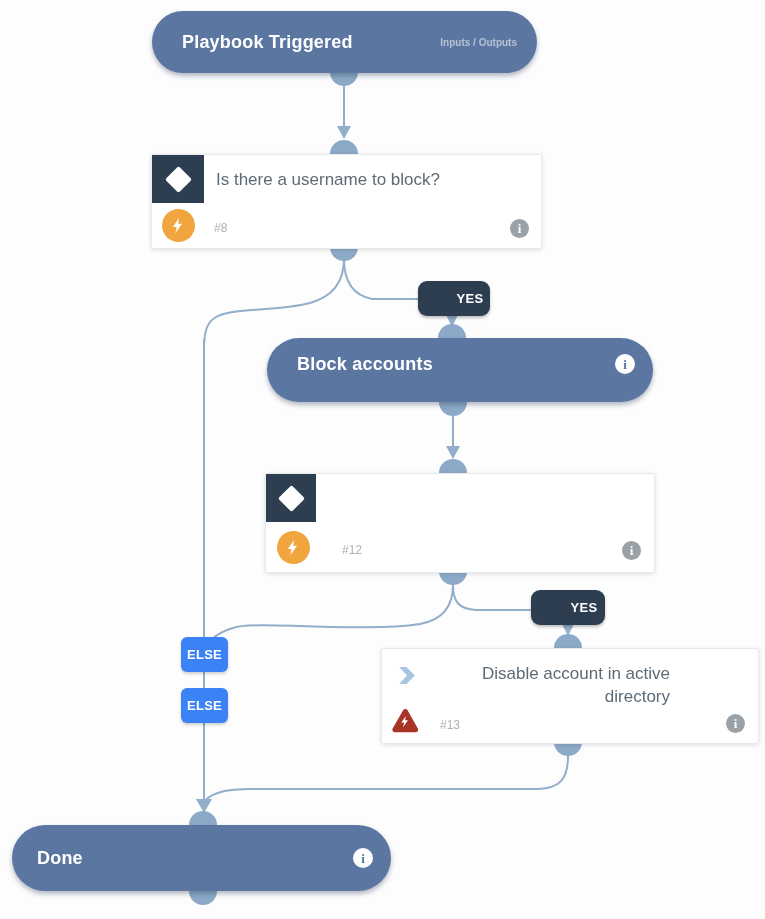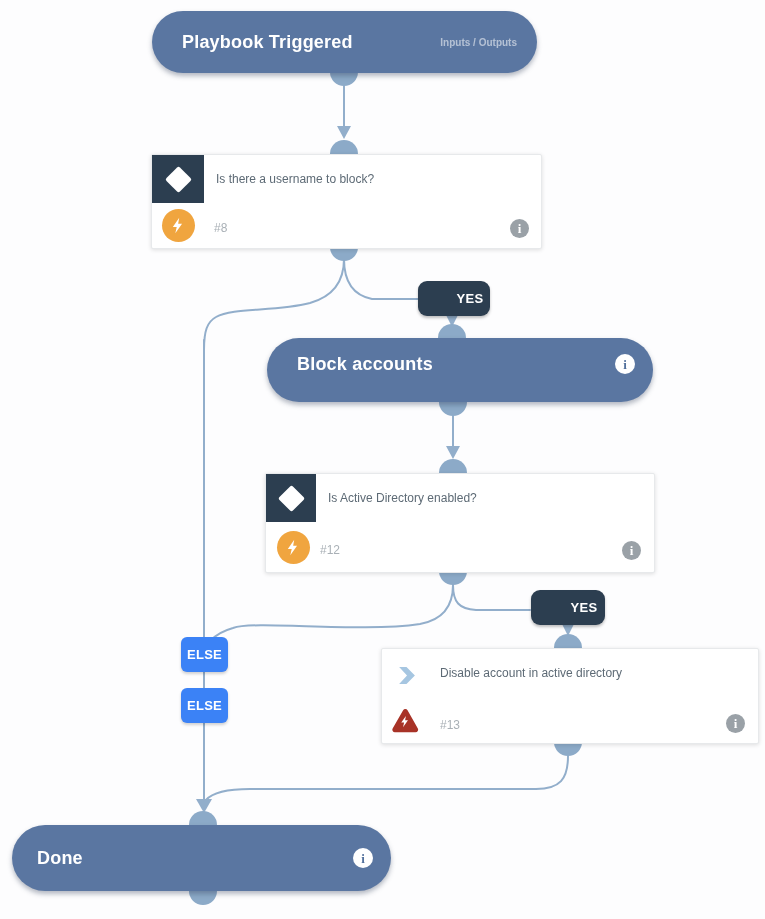--- a/index.html
+++ b/index.html
@@ -22,21 +22,21 @@
   .card {
     position:absolute; z-index:2; background:#ffffff;
     border:1px solid #e7e9eb; border-radius:2px;
     box-shadow:0 1px 4px rgba(0,0,0,.13);
   }
   .decision-square {
     position:absolute; left:0; top:0; width:52px; height:48px; background:#2c3e50;
     display:flex; align-items:center; justify-content:center;
   }
   .diamond { width:19px; height:19px; background:#fff; border-radius:2px; transform:rotate(45deg); }
-  .card-title { position:absolute; font-size:12px; color:#5d6a75; line-height:23px; }
+  .card-title { position:absolute; font-size:17px; color:#5d6a75; line-height:23px;text-align:right; }
   .bolt-circle {
     position:absolute; width:33px; height:33px; border-radius:50%; background:#f0a53f;
     display:flex; align-items:center; justify-content:center;
   }
   .node-id { position:absolute; font-size:12px; color:#a9b0b6; }
 
   .info {
     position:absolute; width:19px; height:19px; border-radius:50%;
     background:#9aa1a7; color:#fff; display:flex; align-items:center; justify-content:center;
     font-family:"Liberation Serif", serif; font-weight:700; font-size:13px; line-height:1;
@@ -115,27 +115,26 @@
 
   <div class="pill" style="left:267px; top:338px; width:386px; height:64px; padding:0 18px 12px 30px; box-sizing:border-box;">
     <span class="pill-label">Block accounts</span>
     <span class="info on-pill" style="margin-left:auto;">i</span>
   </div>
 
   <div class="card" style="left:265px; top:473px; width:388px; height:98px;">
     <div class="decision-square" style="width:50px;">
       <div class="diamond"></div>
     </div>
-    <div class="card-title" style="left:62px; top:13px;">Is Active Directory enabled?</div>
     <div class="bolt-circle" style="left:11px; top:57px;">
       <svg width="17" height="17" viewBox="0 0 24 24">
           <polygon points="13,1 4,14 9.5,14 7.5,23 17,9.5 11.5,9.5" fill="#fff"></polygon>
         </svg>
     </div>
-    <div class="node-id" style="left:54px; top:69px;">#12</div>
+    <div class="node-id" style="left:76px; top:69px;">#12</div>
     <div class="info" style="right:13px; top:67px;">i</div>
   </div>
 
   <div class="badge yes" style="left:531px; top:590px; width:42px; height:35px;">YES</div>
 
   <div class="badge else" style="left:181px; top:637px; width:47px; height:35px;">ELSE</div>
   <div class="badge else" style="left:181px; top:688px; width:47px; height:35px;">ELSE</div>
 
   <div class="card" style="left:381px; top:648px; width:376px; height:94px;">
     <svg class="icon-chevron" width="21" height="21" viewBox="0 0 20 20">

